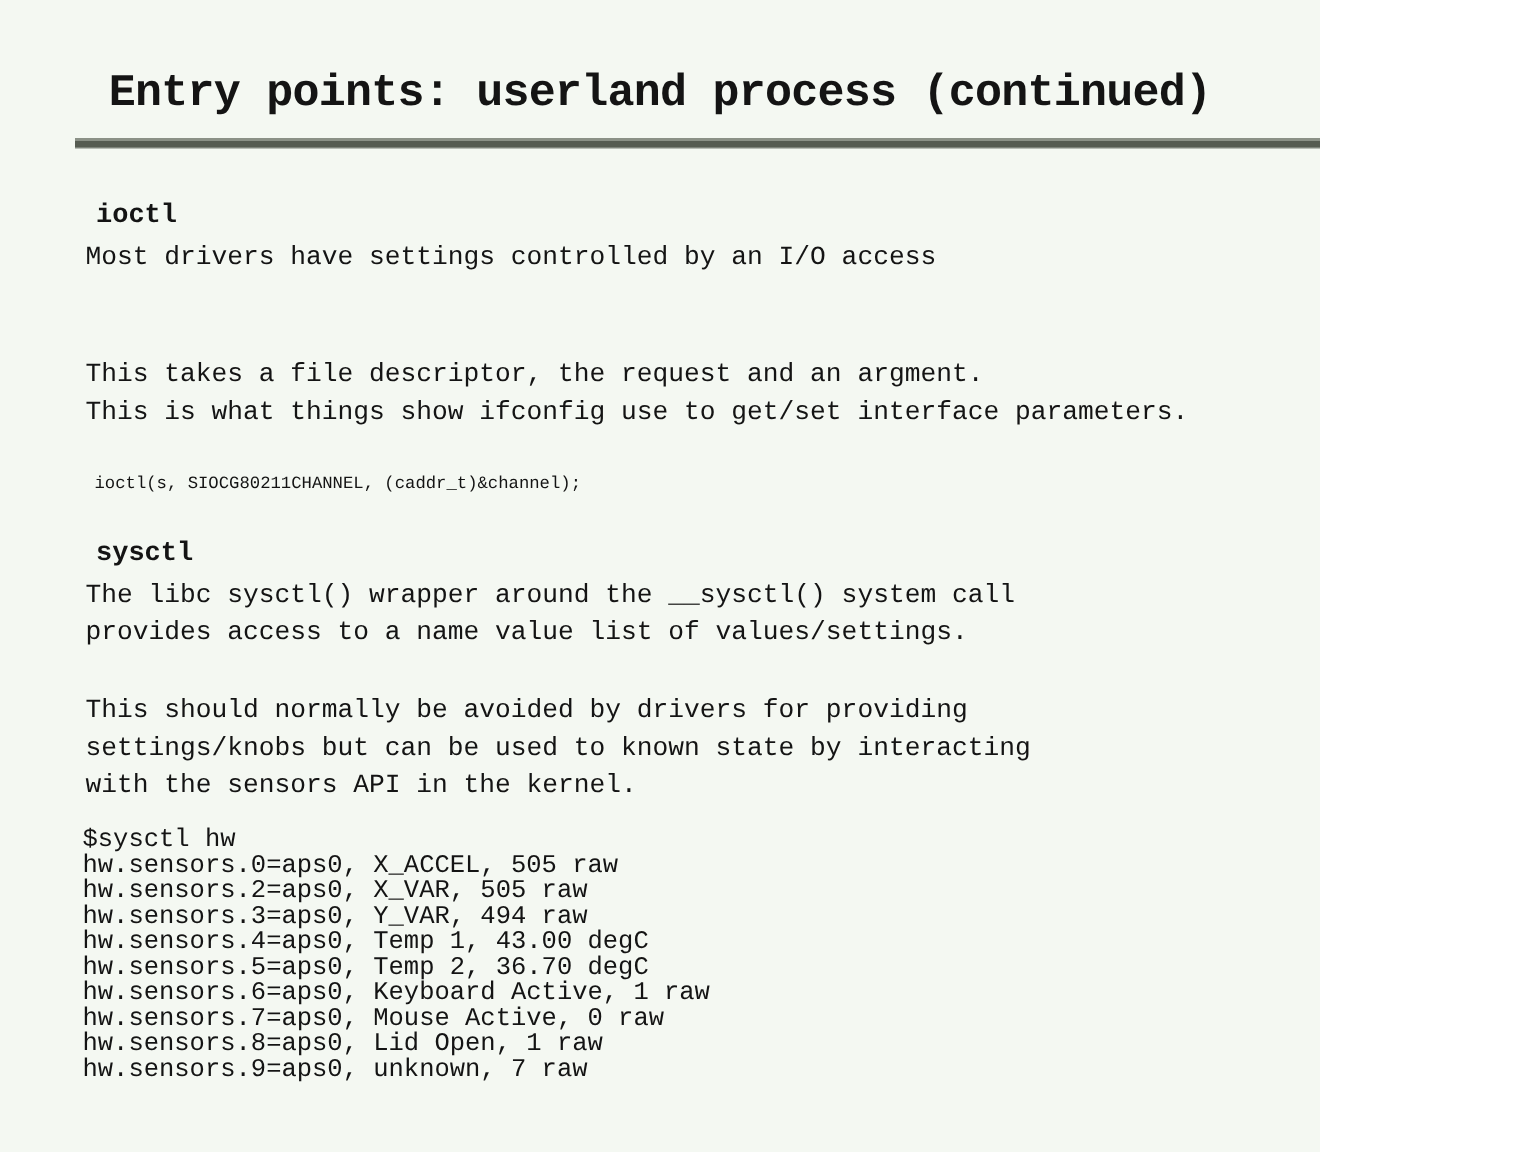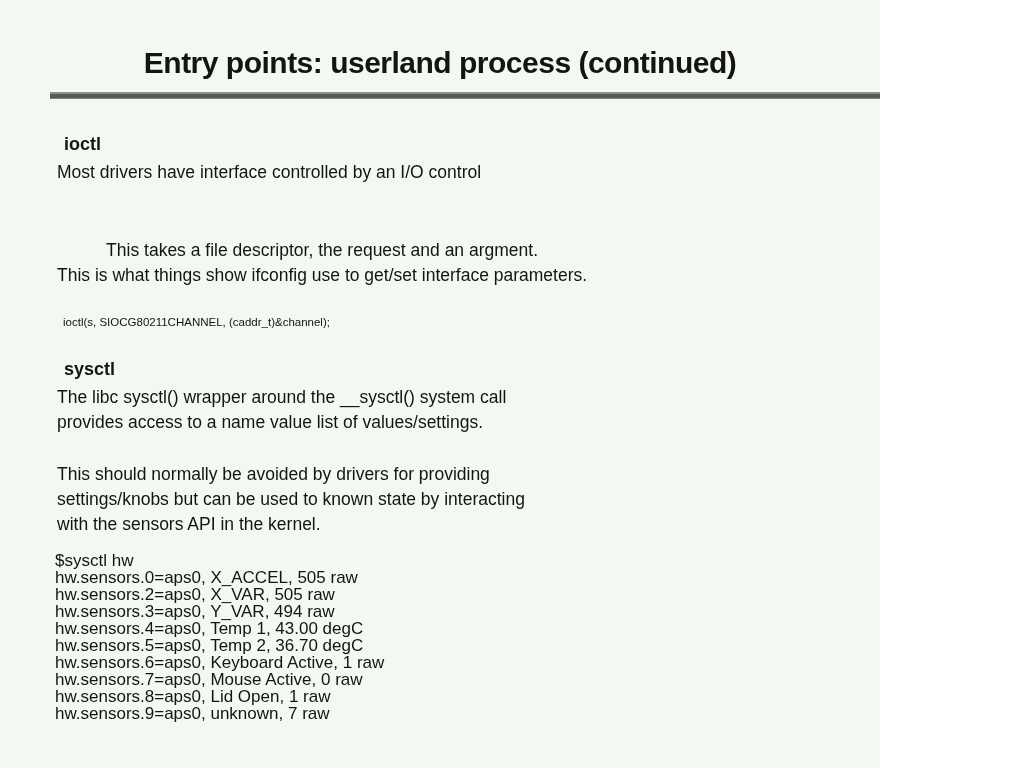--- a/index.html
+++ b/index.html
@@ -4,21 +4,21 @@
 <style>
   html, body {
     margin: 0;
     padding: 0;
   }
   .slide {
     position: relative;
     width: 880px;
     height: 768px;
     background: #f4f8f2;
-    font-family: Liberation Sans, sans-serif;
+    font-family: Liberation Mono, monospace;
     color: #141414;
     overflow: hidden;
   }
   .slide-title {
     position: absolute;
     top: 46px;
     left: 0;
     width: 100%;
     text-align: center;
     font-size: 30px;
@@ -61,39 +61,39 @@
   .terminal {
     position: absolute;
     left: 55px;
     top: 552px;
     font-size: 17px;
     line-height: 17px;
     white-space: nowrap;
   }
   .h-ioctl  { top: 134px; }
   .p-ioctl-1 { top: 160px; }
-  .p-ioctl-2 { top: 238px; text-align: center; }
+  .p-ioctl-2 { top: 238px; }
   .c-ioctl  { top: 316px; margin-left: 8px; }
   .h-sysctl { top: 359px; }
   .p-sysctl-1 { top: 385px; }
   .p-sysctl-2 { top: 462px; }
 </style>
 </head>
 <body>
 
 <div class="slide">
 
   <div class="slide-title">Entry points: userland process (continued)</div>
 
   <div class="title-rule"></div>
 
   <div class="heading h-ioctl">ioctl</div>
 
   <div class="para p-ioctl-1">
-    <div>Most drivers have interface controlled by an I/O control</div>
+    <div>Most drivers have settings controlled by an I/O access</div>
   </div>
 
   <div class="para p-ioctl-2">
     <div>This takes a file descriptor, the request and an argment.</div>
     <div>This is what things show ifconfig use to get/set interface parameters.</div>
   </div>
 
   <div class="code-line c-ioctl">ioctl(s, SIOCG80211CHANNEL, (caddr_t)&amp;channel);</div>
 
   <div class="heading h-sysctl">sysctl</div>

